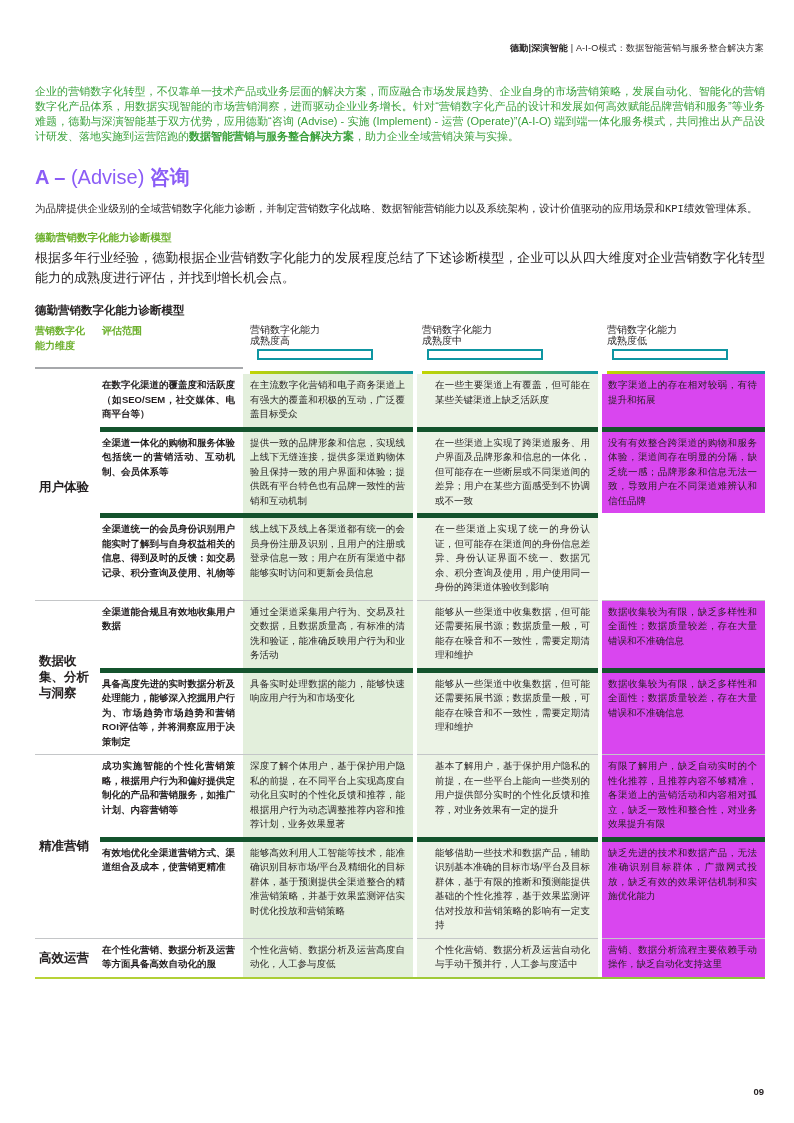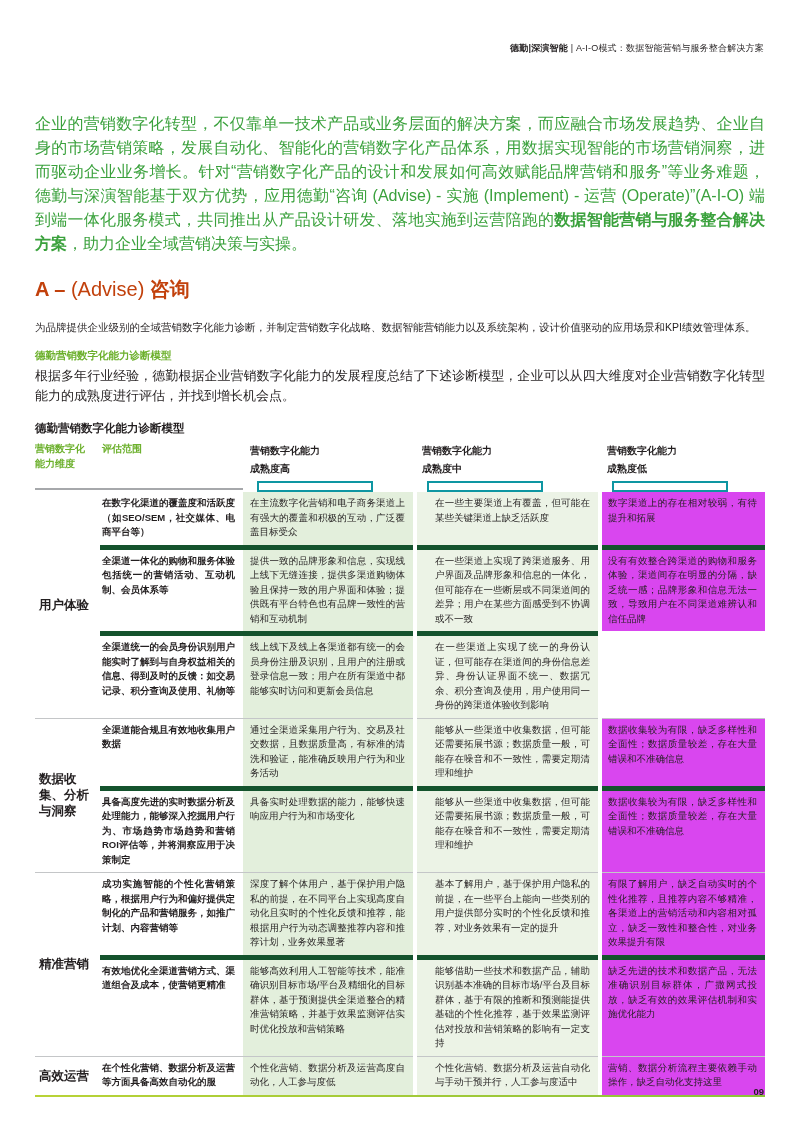--- a/index.html
+++ b/index.html
@@ -5,38 +5,38 @@
   html,body{margin:0;padding:0;background:#e8e8e8;}
   .page{
     position:relative;width:794px;height:1123px;margin:0 auto;background:#ffffff;
     font-family:"Liberation Sans","DejaVu Sans",sans-serif;color:#231f20;overflow:hidden;
   }
   
   .doc-header{position:absolute;top:42px;right:30px;font-size:9px;letter-spacing:.2px;color:#231f20;}
   .doc-header .brand{font-weight:bold;}
   
   .content{position:absolute;left:35px;top:0;width:730px;}
-  .intro{margin-top:112px;font-size:16px;line-height:24px;text-align:justify;color:#3aa13c;}
+  .intro{margin-top:84px;font-size:11px;line-height:15px;text-align:justify;color:#3aa13c;}
   .intro b{font-weight:bold;}
-  .h1{margin-top:20px;font-size:20px;line-height:26px;font-weight:bold;color:#c2410c;}
+  .h1{margin-top:20px;font-size:20px;line-height:26px;font-weight:bold;color:#8b5cf6;}
   .h1 .en{font-weight:normal;}
-  .para{margin-top:16px;font-size:10.5px;line-height:19.5px;text-align:justify;color:#231f20;}
+  .para{margin-top:10px;font-size:10.5px;line-height:19.5px;text-align:justify;color:#231f20;font-family:Liberation Mono, monospace;}
   .subhead{margin-top:8px;font-size:10.5px;line-height:15px;font-weight:bold;color:#6cb02c;}
   .para2{margin-top:3px;font-size:13px;line-height:19.5px;text-align:justify;color:#231f20;}
   .tbl-title{margin-top:16px;font-size:11.5px;line-height:15px;font-weight:bold;color:#231f20;}
 
   
   .dtable{margin-top:6px;}
   .grid5{display:grid;grid-template-columns:65px 143px 170px 185px 167px;}
   .thead{height:50px;}
   .thead>div{display:flex;flex-direction:column;}
   .th-green{color:#6cb02c;font-weight:bold;font-size:10px;line-height:14.5px;white-space:pre-line;}
   .th-dim{padding-left:0;}
   .th-scope{padding-left:2px;}
-  .th-black{font-weight:bold;font-size:10px;line-height:18px;white-space:pre-line;color:#231f20;}
+  .th-black{font-weight:normal;font-size:10px;line-height:11px;white-space:pre-line;color:#231f20;}
   .th-mat{padding-left:7px;}
   .th-mat.gap{margin-left:4px;padding-left:5px;}
   .rule-gray{height:2px;background:#a6a8ab;margin-top:auto;margin-bottom:5px;}
   .bar{width:116px;height:11px;border:2px solid #0e96a2;box-sizing:border-box;background:#fff;margin-top:3px;margin-left:7px;}
   .th-mat.gap .bar{margin-left:5px;}
   .bar .fill{height:100%;}
   .fill-high{background:linear-gradient(90deg,#c3d500,#4aad2e 55%,#0e96a2);}
   .fill-mid{background:linear-gradient(90deg,#c3d500,#5fb12a);}
   .fill-low{background:linear-gradient(90deg,#c3d500,#9fca12);}
   .rule-grad{height:3px;background:linear-gradient(90deg,#c3d500,#0e96a2);margin-top:auto;}

